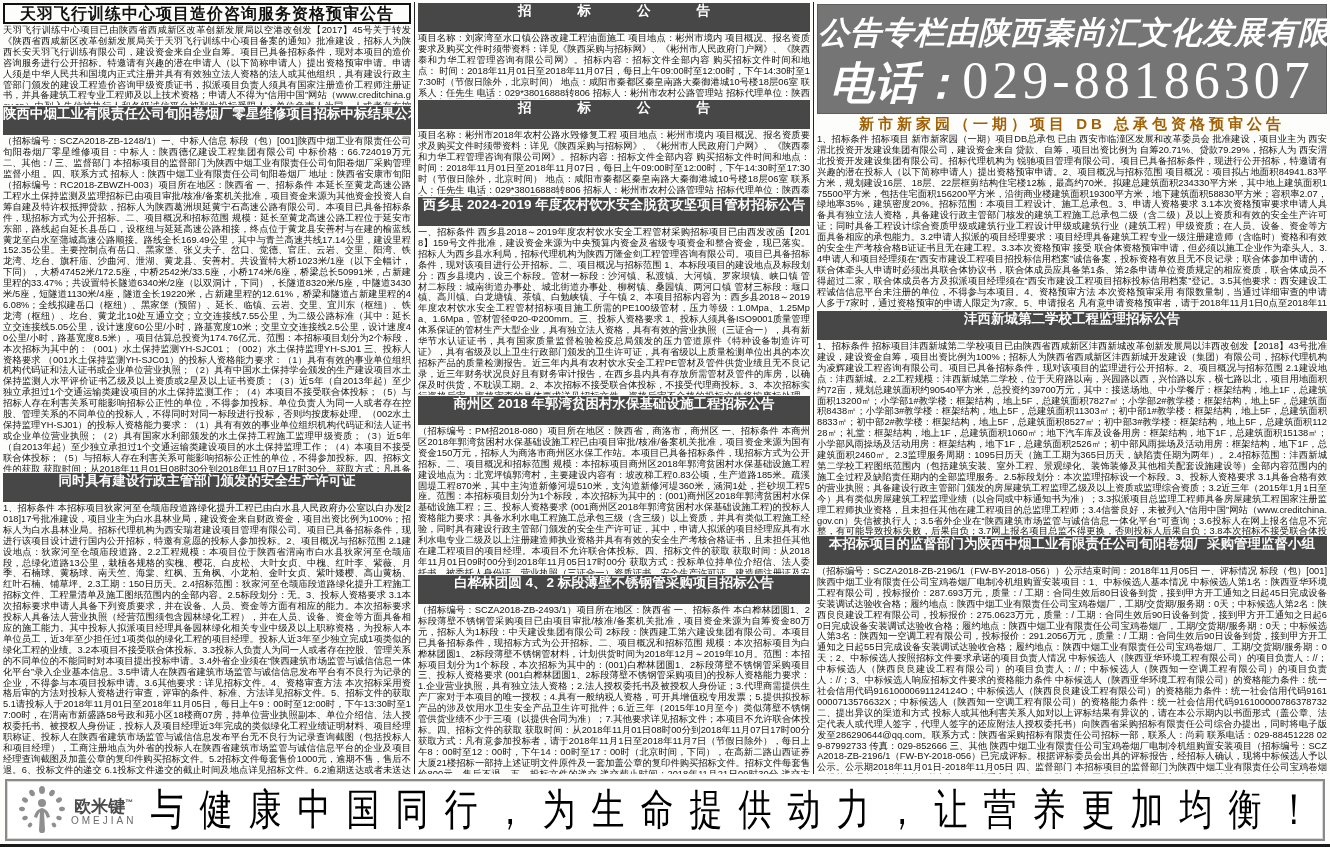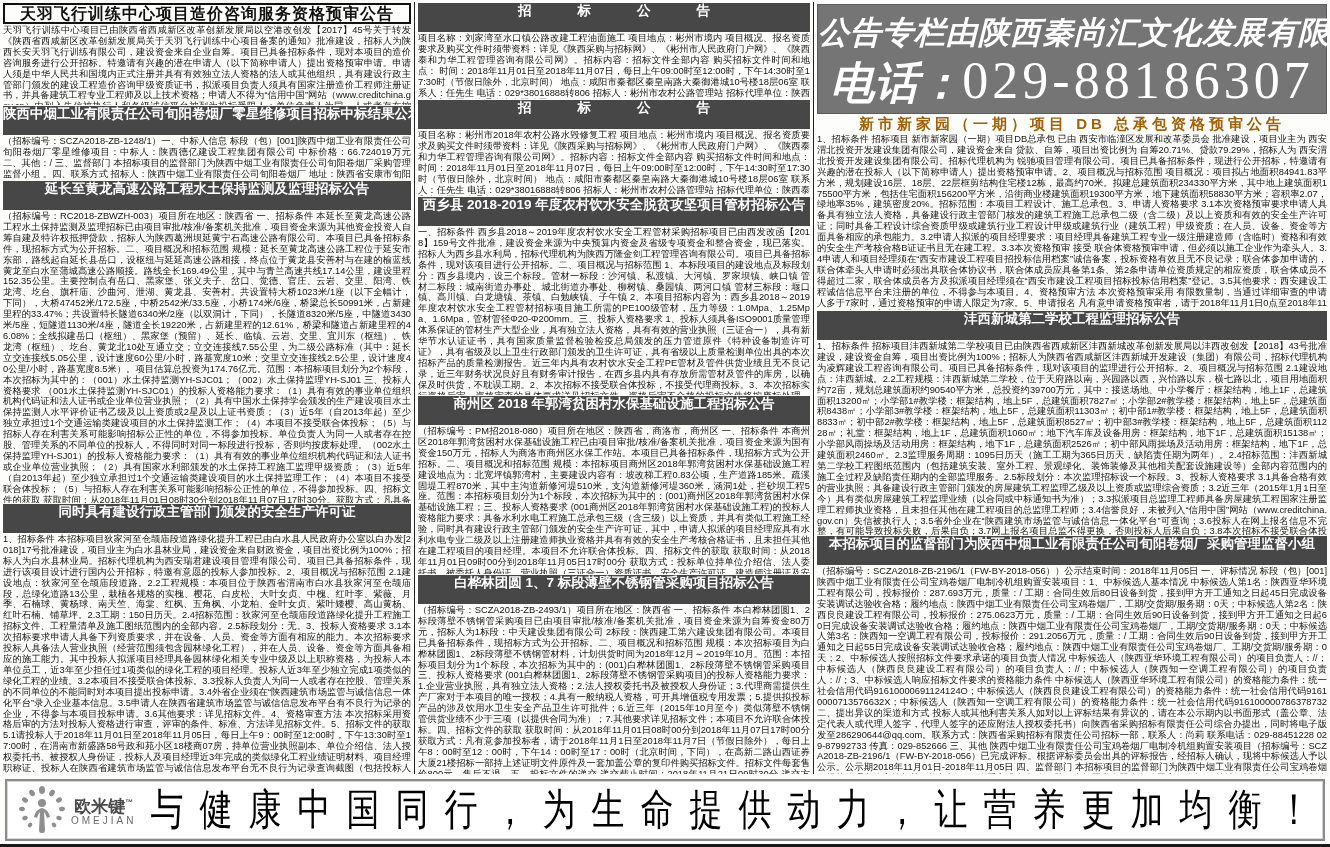--- a/index.html
+++ b/index.html
@@ -53,36 +53,35 @@
 
 <div class="page">
 
   <div class="columns">
 
     <div class="col col-left">
       <div class="boxedtitle">天羽飞行训练中心项目造价咨询服务资格预审公告（代招标公告）</div>
       <div class="txt" style="height:80px">天羽飞行训练中心项目已由陕西省西咸新区改革创新发展局以空港改创发【2017】45号关于转发《陕西省西咸新区改革创新发展局关于天羽飞行训练中心项目备案的通知》批准建设，招标人为陕西长安天羽飞行训练有限公司，建设资金来自企业自筹。项目已具备招标条件，现对本项目的造价咨询服务进行公开招标。特邀请有兴趣的潜在申请人（以下简称申请人）提出资格预审申请。申请人须是中华人民共和国境内正式注册并具有有效独立法人资格的法人或其他组织，具有建设行政主管部门颁发的建设工程造价咨询甲级资质证书，拟派项目负责人须具有国家注册造价工程师注册证书，并具备建筑工程专业工程师及以上技术资格；申请人不得为“信用中国”网站（www.creditchina.gov.cn）中列入失信被执行人和各级诚信平台被列为投标受限人；单位负责人为同一人或者存在控股、管理关系的不同单位，不得同时参加本招标项目投标；本次招标不接受联合体投标。其他要求及报名须携带的资料详见《陕西采购与招标网》日期公告或致电联系。报名时间2018年11月1日至2018年11月7日。联系人：张少辉；电话：029-88347940-8056。</div>
       <div class="bar">陕西中烟工业有限责任公司旬阳卷烟厂零星维修项目招标中标结果公示</div>
       <div class="txt" style="height:44px">（招标编号：SCZA2018-ZB-1248/1）一、中标人信息 标段（包）[001]陕西中烟工业有限责任公司旬阳卷烟厂零星维修项目：中标人：陕西德亿建设工程集团有限公司 中标价格：66.724019万元 二、其他：/ 三、监督部门 本招标项目的监督部门为陕西中烟工业有限责任公司旬阳卷烟厂采购管理监督小组 。四、联系方式 招标人：陕西中烟工业有限责任公司旬阳卷烟厂 地址：陕西省安康市旬阳县 联系人：杜工 电话：0915-7799039 电子邮件：/ 招标代理机构：陕西省采购招标有限责任公司 地址：高新二路山西证券大厦21楼 联系人：刘宁宁 余涛 王莉 电话：029-85266644 电子邮件：879372713@qq.com</div>
-      <div class="bar">延长至黄龙高速公路工程水土保持监测及监理招标公告</div>
       <div class="txt" style="height:292px">（招标编号：RC2018-ZBWZH-003）项目所在地区：陕西省 一、招标条件 本延长至黄龙高速公路工程水土保持监测及监理招标已由项目审批/核准/备案机关批准，项目资金来源为其他资金投资人自筹自建及特许权抵押贷款，招标人为陕西葛洲坝延黄宁石高速公路有限公司。本项目已具备招标条件，现招标方式为公开招标。二、项目概况和招标范围 规模：延长至黄龙高速公路工程位于延安市东部，路线起自延长县岳口，设枢纽与延延高速公路相接，终点位于黄龙县安善村与在建的榆蓝线黄龙至白水至蒲城高速公路顺接。路线全长169.49公里，其中与青兰高速共线17.14公里，建设里程152.35公里。主要控制点有岳口、黑家堡、张义夫子、岔口、觉德、官庄、云岩、交里、阳湾、铁龙湾、圪台、旗杆庙、沙曲河、泄湖、黄龙县、安善村。共设置特大桥1023米/1座（以下全幅计，下同），大桥47452米/172.5座，中桥2542米/33.5座，小桥174米/6座，桥梁总长50991米，占新建里程的33.47%；共设置特长隧道6340米/2座（以双洞计，下同），长隧道8320米/5座，中隧道3430米/5座，短隧道1130米/4座，隧道全长19220米，占新建里程的12.61%，桥梁和隧道占新建里程的46.08%；全线拟建岳口（枢纽）、黑家堡（预留）、延长、临镇、云岩、交里、宜川东（枢纽）、铁龙湾（枢纽）、圪台、黄龙北10处互通立交；立交连接线7.55公里，为二级公路标准（其中：延长立交连接线5.05公里，设计速度60公里/小时，路基宽度10米；交里立交连接线2.5公里，设计速度40公里/小时，路基宽度8.5米）。项目估算总投资为174.76亿元。范围：本招标项目划分为2个标段，本次招标为其中的：（001）水土保持监测YH-SJC01；（002）水土保持监理YH-SJ01 三、投标人资格要求 （001水土保持监测YH-SJC01）的投标人资格能力要求：（1）具有有效的事业单位组织机构代码证和法人证书或企业单位营业执照；（2）具有中国水土保持学会颁发的生产建设项目水土保持监测人水平评价证书乙级及以上资质或2星及以上证书资质；（3）近5年（自2013年起）至少独立承担过1个交通运输类建设项目的水土保持监测工作；（4）本项目不接受联合体投标；（5）与招标人存在利害关系可能影响招标公正性的单位，不得参加投标。单位负责人为同一人或者存在控股、管理关系的不同单位的投标人，不得同时对同一标段进行投标，否则均按废标处理。（002水土保持监理YH-SJ01）的投标人资格能力要求：（1）具有有效的事业单位组织机构代码证和法人证书或企业单位营业执照；（2）具有国家水利部颁发的水土保持工程施工监理甲级资质；（3）近5年（自2013年起）至少独立承担过1个交通运输类建设项目的水土保持监理工作；（4）本项目不接受联合体投标；（5）与招标人存在利害关系可能影响招标公正性的单位，不得参加投标。四、招标文件的获取 获取时间：从2018年11月01日08时30分到2018年11月07日17时30分。获取方式：凡具备条件的投标人，请于2018年11月01日至2018年11月07日（节假日除外），每日8：30至11：30、2：30至5：30（北京时间，下同），在西安市朱雀大街南段2号汇成天玺C座11层锐驰项目管理有限公司招标部，持单位介绍信、法人授权委托书、经办人身份证原件、企业法人营业执照（或事业单位法人证书）副本、资格证书副本购买招标文件（以上所携带的证照均为原件及加盖公章的彩色复印件，原件当场核验退还）。招标文件售价1000元/标段，售后不退。五、投标文件的递交 递交截止时间：2018年11月21日9时00分 递交方式：鸿业大酒店（详见大厅告示牌）（地址：陕西省西安市碑林区含光北路137号）纸质文件递交 六、开标时间及地点 开标时间：2018年11月21日9时00分 开标地点：鸿业大酒店（详见大厅告示牌）（地址：陕西省西安市碑林区含光北路137号） 七、其他 1.服务范围：本项目的水土保持监测、监理工作；2.服务时间：32个月；3.现场考察：招标人不统一组织考察工地现场，请各投标人自愿进行、费用自理、安全责任自负；4.各投标人参加投标的，须提交投标保证金4万元（现金或银行保函）；5.公告发布的媒介：本招标公告同时在《陕西采购与招标网》（www.sntba.com）、《西北信息报》上发布。八、监督部门 本招标项目的监督部门为陕西葛洲坝延黄宁石高速公路有限公司。九、联系方式 招标人：陕西葛洲坝延黄宁石高速公路有限公司 地址：西安经济开发区草滩十路999号智巢米来港E座4号 联系人：刘先生 电话：18165382827 电子邮件：287768611@qq.com 代理机构：锐驰项目管理有限公司 地址：西安市朱雀大街南段2号汇成天玺C座11层 联系人：兰先生 电话：17782636971 电子邮件：190148218@qq.com 日期：2018年10月31日</div>
       <div class="bar">同时具有建设行政主管部门颁发的安全生产许可证</div>
       <div class="txt" style="height:288px">1、招标条件 本招标项目狄家河至仓颉庙段道路绿化提升工程已由白水县人民政府办公室以白办发[2018]17号批准建设，项目业主为白水县林业局，建设资金来自财政资金，项目出资比例为100%；招标人为白水县林业局。招标代理机构为西安瑞君建设项目管理有限公司。项目已具备招标条件，现进行该项目设计进行国内公开招标，特邀有意愿的投标人参加投标。2、项目概况与招标范围 2.1建设地点：狄家河至仓颉庙段道路。2.2工程规模：本项目位于陕西省渭南市白水县狄家河至仓颉庙段，总绿化道路13公里，栽植各规格的实槐、樱花、白皮松、大叶女贞、中槐、红叶李、紫薇、月季、石楠球、黄杨球、南天竺、海棠、红枫、五角枫、小龙柏、金叶女贞、紫叶矮樱、高山黄杨、红叶石楠、铺草坪。2.3工期：150日历天。2.4招标范围：狄家河至仓颉庙段道路绿化提升工程施工招标文件、工程量清单及施工图纸范围内的全部内容。2.5标段划分：无。3、投标人资格要求 3.1本次招标要求申请人具备下列资质要求，并在设备、人员、资金等方面有相应的能力。本次招标要求投标人具备法人营业执照（经营范围须包含园林绿化工程），并在人员、设备、资金等方面具备相应的施工能力。其中投标人拟派项目经理具备园林绿化相关专业中级及以上职称资格，为投标人本单位员工，近3年至少担任过1项类似的绿化工程的项目经理。投标人近3年至少独立完成1项类似的绿化工程的业绩。3.2本项目不接受联合体投标。3.3投标人负责人为同一人或者存在控股、管理关系的不同单位的不能同时对本项目提出投标申请。3.4外省企业须在“陕西建筑市场监管与诚信信息一体化平台”录入企业基本信息。3.5申请人在陕西省建筑市场监管与诚信信息发布平台有不良行为记录的企业，不得参与本项目投标申请。3.6其他要求：详见招标文件。4、资格审查方法 本次招标采用资格后审的方法对投标人资格进行审查，评审的条件、标准、方法详见招标文件。5、招标文件的获取 5.1请投标人于2018年11月01日至2018年11月05日，每日上午9：00时至12:00时，下午13:30时至17:00时，在渭南市新盛路58号政和苑小区18楼商07房，持单位营业执照副本、单位介绍信、法人授权委托书、被授权人身份证，投标人及项目经理近3年完成的类似绿化工程业绩证明材料、项目经理职称证、投标人在陕西省建筑市场监管与诚信信息发布平台无不良行为记录查询截图（包括投标人和项目经理），工商注册地点为外省的投标人在陕西省建筑市场监管与诚信信息平台的企业及项目经理查询截图及加盖公章的复印件购买招标文件。5.2招标文件每套售价1000元，逾期不售，售后不退。6、投标文件的递交 6.1投标文件递交的截止时间及地点详见招标文件。6.2逾期送达或者未送达指定地点的投标文件，招标人不予受理。7、发布公告的媒介 本次招标公告同时在陕西采购与招标网（www.sntba.com）、西北信息报上发布。8、联系方式 单位名称：西安瑞君建设项目管理有限公司 地址：西安市高新三路9号信息港大厦六楼602-3室 邮编：710075 联系人：胡工 电话：0913-2088995 15877689085 招标人：白水县林业局 地址：白水县杜康路东段 联系人：李工 电话：0913-3363521 2018年10月31日</div>
     </div>
 
     <div class="col col-middle">
       <div class="bar spread">招标公告</div>
       <div class="txt" style="height:66px">项目名称：刘家湾至水口镇公路改建工程油面施工 项目地点：彬州市境内 项目概况、报名资质要求及购买文件时须带资料：详见《陕西采购与招标网》、《彬州市人民政府门户网》、《陕西泰和力华工程管理咨询有限公司网》。招标内容：招标文件全部内容 购买招标文件时间和地点： 时间：2018年11月01日至2018年11月07日，每日上午09:00时至12:00时，下午14:30时至17:30时（节假日除外，北京时间） 地点：咸阳市秦都区秦皇南路大秦御港城10号楼18层06室 联系人：任先生 电话：029*38016888转806 招标人：彬州市农村公路管理站 招标代理单位：陕西泰和力华工程管理咨询有限公司</div>
       <div class="bar spread">招标公告</div>
       <div class="txt" style="height:66px">项目名称：彬州市2018年农村公路水毁修复工程 项目地点：彬州市境内 项目概况、报名资质要求及购买文件时须带资料：详见《陕西采购与招标网》、《彬州市人民政府门户网》、《陕西泰和力华工程管理咨询有限公司网》。招标内容：招标文件全部内容 购买招标文件时间和地点： 时间：2018年11月01日至2018年11月07日，每日上午09:00时至12:00时，下午14:30时至17:30时（节假日除外，北京时间） 地点：咸阳市秦都区秦皇南路大秦御港城10号楼18层06室 联系人：任先生 电话：029*38016888转806 招标人：彬州市农村公路管理站 招标代理单位：陕西泰和力华工程管理咨询有限公司</div>
-      <div class="bar">西乡县 2018-2019 年度农村饮水安全脱贫攻坚项目管材招标公告</div>
+      <div class="bar">西乡县 2024-2019 年度农村饮水安全脱贫攻坚项目管材招标公告</div>
       <div class="txt" style="height:168px">一、招标条件 西乡县2018～2019年度农村饮水安全工程管材采购招标项目已由西发改函【2018】159号文件批准，建设资金来源为中央预算内资金及省级专项资金和整合资金，现已落实。招标人为西乡县水利局，招标代理机构为陕西万隆金剑工程管理咨询有限公司。项目已具备招标条件，现对该项目进行公开招标。二、项目概况与招标范围 1、本标段项目的建设地点及标段划分：西乡县境内，设三个标段。管材一标段：沙河镇、私渡镇、大河镇、罗家坝镇、峡口镇 管材二标段：城南街道办事处、城北街道办事处、柳树镇、桑园镇、两河口镇 管材三标段：堰口镇、高川镇、白龙塘镇、茶镇、白勉峡镇、子午镇 2、本项目招标内容为：西乡县2018～2019年度农村饮水安全工程管材招标项目施工所需的PE100级管材，压力等级：1.0Mpa、1.25Mpa、1.6Mpa，管材管径Φ20-Φ200mm。三、投标人资格要求 1、投标人须具备ISO9001质量管理体系保证的管材生产大型企业，具有独立法人资格，具有有效的营业执照（三证合一），具有新华节水认证证书，具有国家质量监督检验检疫总局颁发的压力管道原件《特种设备制造许可证》，具有省级及以上卫生行政部门颁发的卫生许可证，具有省级以上质量检测单位出具的本次招标产品的质量检测报告。近三年内具有农村饮水安全工程PE管材及管件供货业绩且无不良记录，近三年财务状况良好且有财务审计报告，在西乡县内具有存放所需管材及管件的库房，以确保及时供货，不耽误工期。2、本次招标不接受联合体投标，不接受代理商投标。3、本次招标实行资格后审，资格审查的具体要求详见招标文件。资格后审不合格的投标文件将按废标处理。4、在“信用中国”网站（http://www.creditchina.gov.cn/）中被列入失信被执行人名单的投标人，不得参加投标。四、招标文件的发售 1、参加投标报名的单位于2018年11月1日至2018年11月7日（节假日除外），每日上午8:00～12:00，下午14:00～18:00，在汉中市建设工程发包承包交易中心一楼报名室购买招标文件。报名时投标企业的法定代表人或其委托代理人携带单位介绍信、身份证、法定代表人身份证或授权委托人委托书、企业所在地出具的被委托人社保证明（社会保险登记证、本年度缴费凭证及个人社保缴费明细单）原件及复印件供查验，原件查阅后退回，复印件每页加盖公章。报名时不符合本公告要求的，不予受理。2、招标文件每套售价1000.00元，售后不退。五、投标文件的递交 1、投标文件递交的截止时间及地点详见招标文件。2、逾期送达的或者未送达指定地点的投标文件，招标人不予受理。六、发布公告的媒介 本次招标公告同时在《汉中市招投标信息网》、《陕西采购与招标网及西北信息报》上同时发布。七、联系方式 招标单位：西乡县水利局 地址：西乡县 联系人：黄主任 电话：0916-6373556 代理单位：陕西万隆金剑工程管理咨询有限公司 地址：汉台区陕飞大道和谐苑城小区308号楼102室 联系人：鲍先生 电话：15591666785</div>
       <div class="bar">商州区 2018 年郭湾贫困村水保基础设施工程招标公告</div>
       <div class="txt" style="height:148px">（招标编号：PM招2018-080）项目所在地区：陕西省，商洛市，商州区 一、招标条件 本商州区2018年郭湾贫困村水保基础设施工程已由项目审批/核准/备案机关批准，项目资金来源为国有资金150万元，招标人为商洛市商州区水保工作站。本项目已具备招标条件，现招标方式为公开招标。二、项目概况和招标范围 规模：本招标项目商州区2018年郭湾贫困村水保基础设施工程建设地点为：北宽坪镇郭湾村，主要建设内容有：坡改梯工程0.83公顷，生产道路185米。疏溪固堤工程870米，其中主沟道新修河堤510米，支沟道新修河堤360米，涵洞1处，拦砂坝工程5座。范围：本招标项目划分为1个标段，本次招标为其中的：(001)商州区2018年郭湾贫困村水保基础设施工程；三、投标人资格要求 (001商州区2018年郭湾贫困村水保基础设施工程)的投标人资格能力要求：具备水利水电工程施工总承包三级（含三级）以上资质，并具有类似工程施工经验，同时具有建设行政主管部门颁发的安全生产许可证，其中，申请人拟派的项目经理应具有水利水电专业二级及以上注册建造师执业资格并具有有效的安全生产考核合格证书，且未担任其他在建工程项目的项目经理。本项目不允许联合体投标。四、招标文件的获取 获取时间：从2018年11月01日09时00分到2018年11月05日17时00分 获取方式：投标单位持单位介绍信、法人委托书、被委托人身份证、营业执照（三证合一）资质证书、安全生产许可证、建造师注册证及安全考核合格B证及近三年类似工程业绩（合同或中标通知书）一份（以上资料查看原件，留存清晰的加盖单位公章的复印件3份）在商洛市商州区民居路中段顺丰隔壁购买招标文件。五、投标文件的递交 递交截止时间：2018年11月26日15时00分 递交方式：商洛市商州区民居路中段顺丰隔壁纸质文件递交 六、开标时间及地点 开标时间：2018年11月26日15时00分 开标地点：商洛市商州区民居路中段顺丰隔壁 七、其他 本公告在《陕西采购与招标网》《西北信息报》同时发布。八、监督部门 本招标项目的监督部门为商洛市商州区水务局。九、联系方式 招标人：商洛市商州区水保工作站 地址：商洛市商州区北新街东段 联系人：王先生 电话：13992498698 电子邮件：412076852.qq.com 招标代理机构：西安普迈项目管理有限公司 地址：商洛市商州区民居路中段 联系人：高工 电话：15029156715 电子邮件：3450637514qq.com</div>
-      <div class="bar">白桦林团圆 1、7 标段薄壁不锈钢管采购项目招标公告</div>
+      <div class="bar">白桦林团圆 4、2 标段薄壁不锈钢管采购项目招标公告</div>
       <div class="txt" style="height:238px">（招标编号：SCZA2018-ZB-2493/1）项目所在地区：陕西省 一、招标条件 本白桦林团圆1、2标段薄壁不锈钢管采购项目已由项目审批/核准/备案机关批准，项目资金来源为自筹资金80万元，招标人为1标段：中天建设集团有限公司 2标段：陕西建工第六建设集团有限公司。本项目已具备招标条件，现招标方式为公开招标。二、项目概况和招标范围 规模：本次招标项目为白桦林团圆1、2标段薄壁不锈钢管材料，计划供货时间为2018年12月～2019年10月。范围：本招标项目划分为1个标段，本次招标为其中的：(001)白桦林团圆1、2标段薄壁不锈钢管采购项目 三、投标人资格要求 (001白桦林团圆1、2标段薄壁不锈钢管采购项目)的投标人资格能力要求：1.企业营业执照，具有独立法人资格；2.法人授权委托书及被授权人身份证；3.代理商需提供生产厂家对于本项目的唯一授权；4.具有一般纳税人资格，可开具增值税专用发票；5.提供拟投标产品的涉及饮用水卫生安全产品卫生许可批件；6.近三年（2015年10月至今）类似薄壁不锈钢管供货业绩不少于三项（以提供合同为准）；7.其他要求详见招标文件；本项目不允许联合体投标。四、招标文件的获取 获取时间：从2018年11月01日08时00分到2018年11月07日17时00分 获取方式：凡有意参加投标者，请于2018年11月1日至2018年11月7日（节假日除外），每日上午8：00时至12：00时，下午14：00时至17：00时（北京时间，下同），在高新二路山西证券大厦21楼招标一部持上述证明文件原件及一套加盖公章的复印件购买招标文件。招标文件每套售价800元，售后不退。五、投标文件的递交 递交截止时间：2018年11月21日09时30分 递交方式：高新二路山西证券大厦21楼第4会议室纸质文件递交 六、开标时间及地点 开标时间：2018年11月21日09时30分 开标地点：高新二路山西证券大厦21楼第4会议室 七、其他 本次招标公告在陕西采购与招标网、西北信息报上发布 八、监督部门 本招标项目的监督部门为中天建设集团有限公司、陕西建工第六建设集团有限公司。九、联系方式 招标人：1标段：中天建设集团有限公司 2标段：陕西建工第六建设集团有限公司 地址：1标段：浙江省东阳市吴宁东路65号 2标段：陕西省咸阳市人民东路33号 联系人：1标段：袁非 2标段：王群旺 电话：/ 电子邮件：/ 招标代理机构：陕西省采购招标有限责任公司 地址：高新二路山西证券大厦21楼 联系人：李飞 马静 李婷婷 电话：029-85266644 电子邮件：317482814@qq.com</div>
     </div>
 
     <div class="col col-right">
       <div class="adbox">
         <div class="l1">公告专栏由陕西秦尚汇文化发展有限公司独家代理</div>
         <div class="l2"><span>电话：</span><span class="num">029-88186307</span></div>
       </div>
       <div class="plaintitle">新市新家园（一期）项目 DB 总承包资格预审公告</div>
       <div class="txt" style="height:176px">1、招标条件 招标项目 新市新家园（一期）项目DB总承包 已由 西安市临潼区发展和改革委员会 批准建设，项目业主为 西安渭北投资开发建设集团有限公司，建设资金来自 贷款、自筹，项目出资比例为 自筹20.71%、贷款79.29%，招标人为 西安渭北投资开发建设集团有限公司。招标代理机构为 锐驰项目管理有限公司。项目已具备招标条件，现进行公开招标，特邀请有兴趣的潜在投标人（以下简称申请人）提出资格预审申请。2、项目概况与招标范围 项目概况：项目拟占地面积84941.83平方米，规划建设16层、18层、22层框剪结构住宅楼12栋，最高约70米。拟建总建筑面积234330平方米，其中地上建筑面积175500平方米，包括住宅面积156200平方米，沿街商业楼建筑面积19300平方米，地下建筑面积58830平方米；容积率2.07，绿地率35%，建筑密度20%。招标范围：本项目工程设计、施工总承包。3、申请人资格要求 3.1本次资格预审要求申请人具备具有独立法人资格，具备建设行政主管部门核发的建筑工程施工总承包二级（含二级）及以上资质和有效的安全生产许可证；同时具备工程设计综合资质甲级或建筑行业工程设计甲级或建筑行业（建筑工程）甲级资质；在人员、设备、资金等方面具备相应的承包能力。3.2申请人拟派的项目经理要求：项目经理具备建筑工程专业一级注册建造师（含临时）资格和有效的安全生产考核合格B证证书且无在建工程。3.3本次资格预审 接受 联合体资格预审申请，但必须以施工企业作为牵头人。3.4申请人和项目经理须在“西安市建设工程项目招投标信用档案”诚信备案，投标资格有效且无不良记录；联合体参加申请的，联合体牵头人申请时必须出具联合体协议书，联合体成员应具备第1条、第2条申请单位资质规定的相应资质，联合体成员不得超过二家，联合体成员各方及拟派项目经理须在“西安市建设工程项目招标投标信用档案”登记。3.5其他要求：西安建设工程诚信信息平台未注册的单位，不得参与本项目。4、资格预审方法 本次资格预审采用 有限数量制，当通过详细审查的申请人多于7家时，通过资格预审的申请人限定为7家。5、申请报名 凡有意申请资格预审者，请于2018年11月1日0点至2018年11月6日0点在西安建设工程信息网报名。6、资格预审文件的获取 6.1凡通过网上报名者，请于2018年11月1日至2018年11月6日，每日上午9时至12时，下午14时至17时，在陕西省西安市雁塔区朱雀大街南段2号汇成天玺C座11楼 持单位介绍信，网上报名回执单购买资格预审文件。6.2资格预审文件每套售价300元，售后不退。7、资格预审申请文件的递交 7.1递交资格预审申请文件截止时间（申请截止时间，下同）为2018年11月14日9时30分，地点为西安市公共资源交易中心。7.2逾期送达或者未送达指定地点的资格预审申请文件，招标人不予受理。8、发布公告的媒介 本次资格预审公告同时在西北信息报、陕西采购与招标网和西安建设工程交易中心网上交易平台上发布。9、投标保证金：伍拾万元。10、联系方式 招标代理机构：锐驰项目管理有限公司 地址：陕西省西安市雁塔区朱雀大街南段2号汇成天玺C座11楼 联系人：陈工 电话：18066567317</div>

